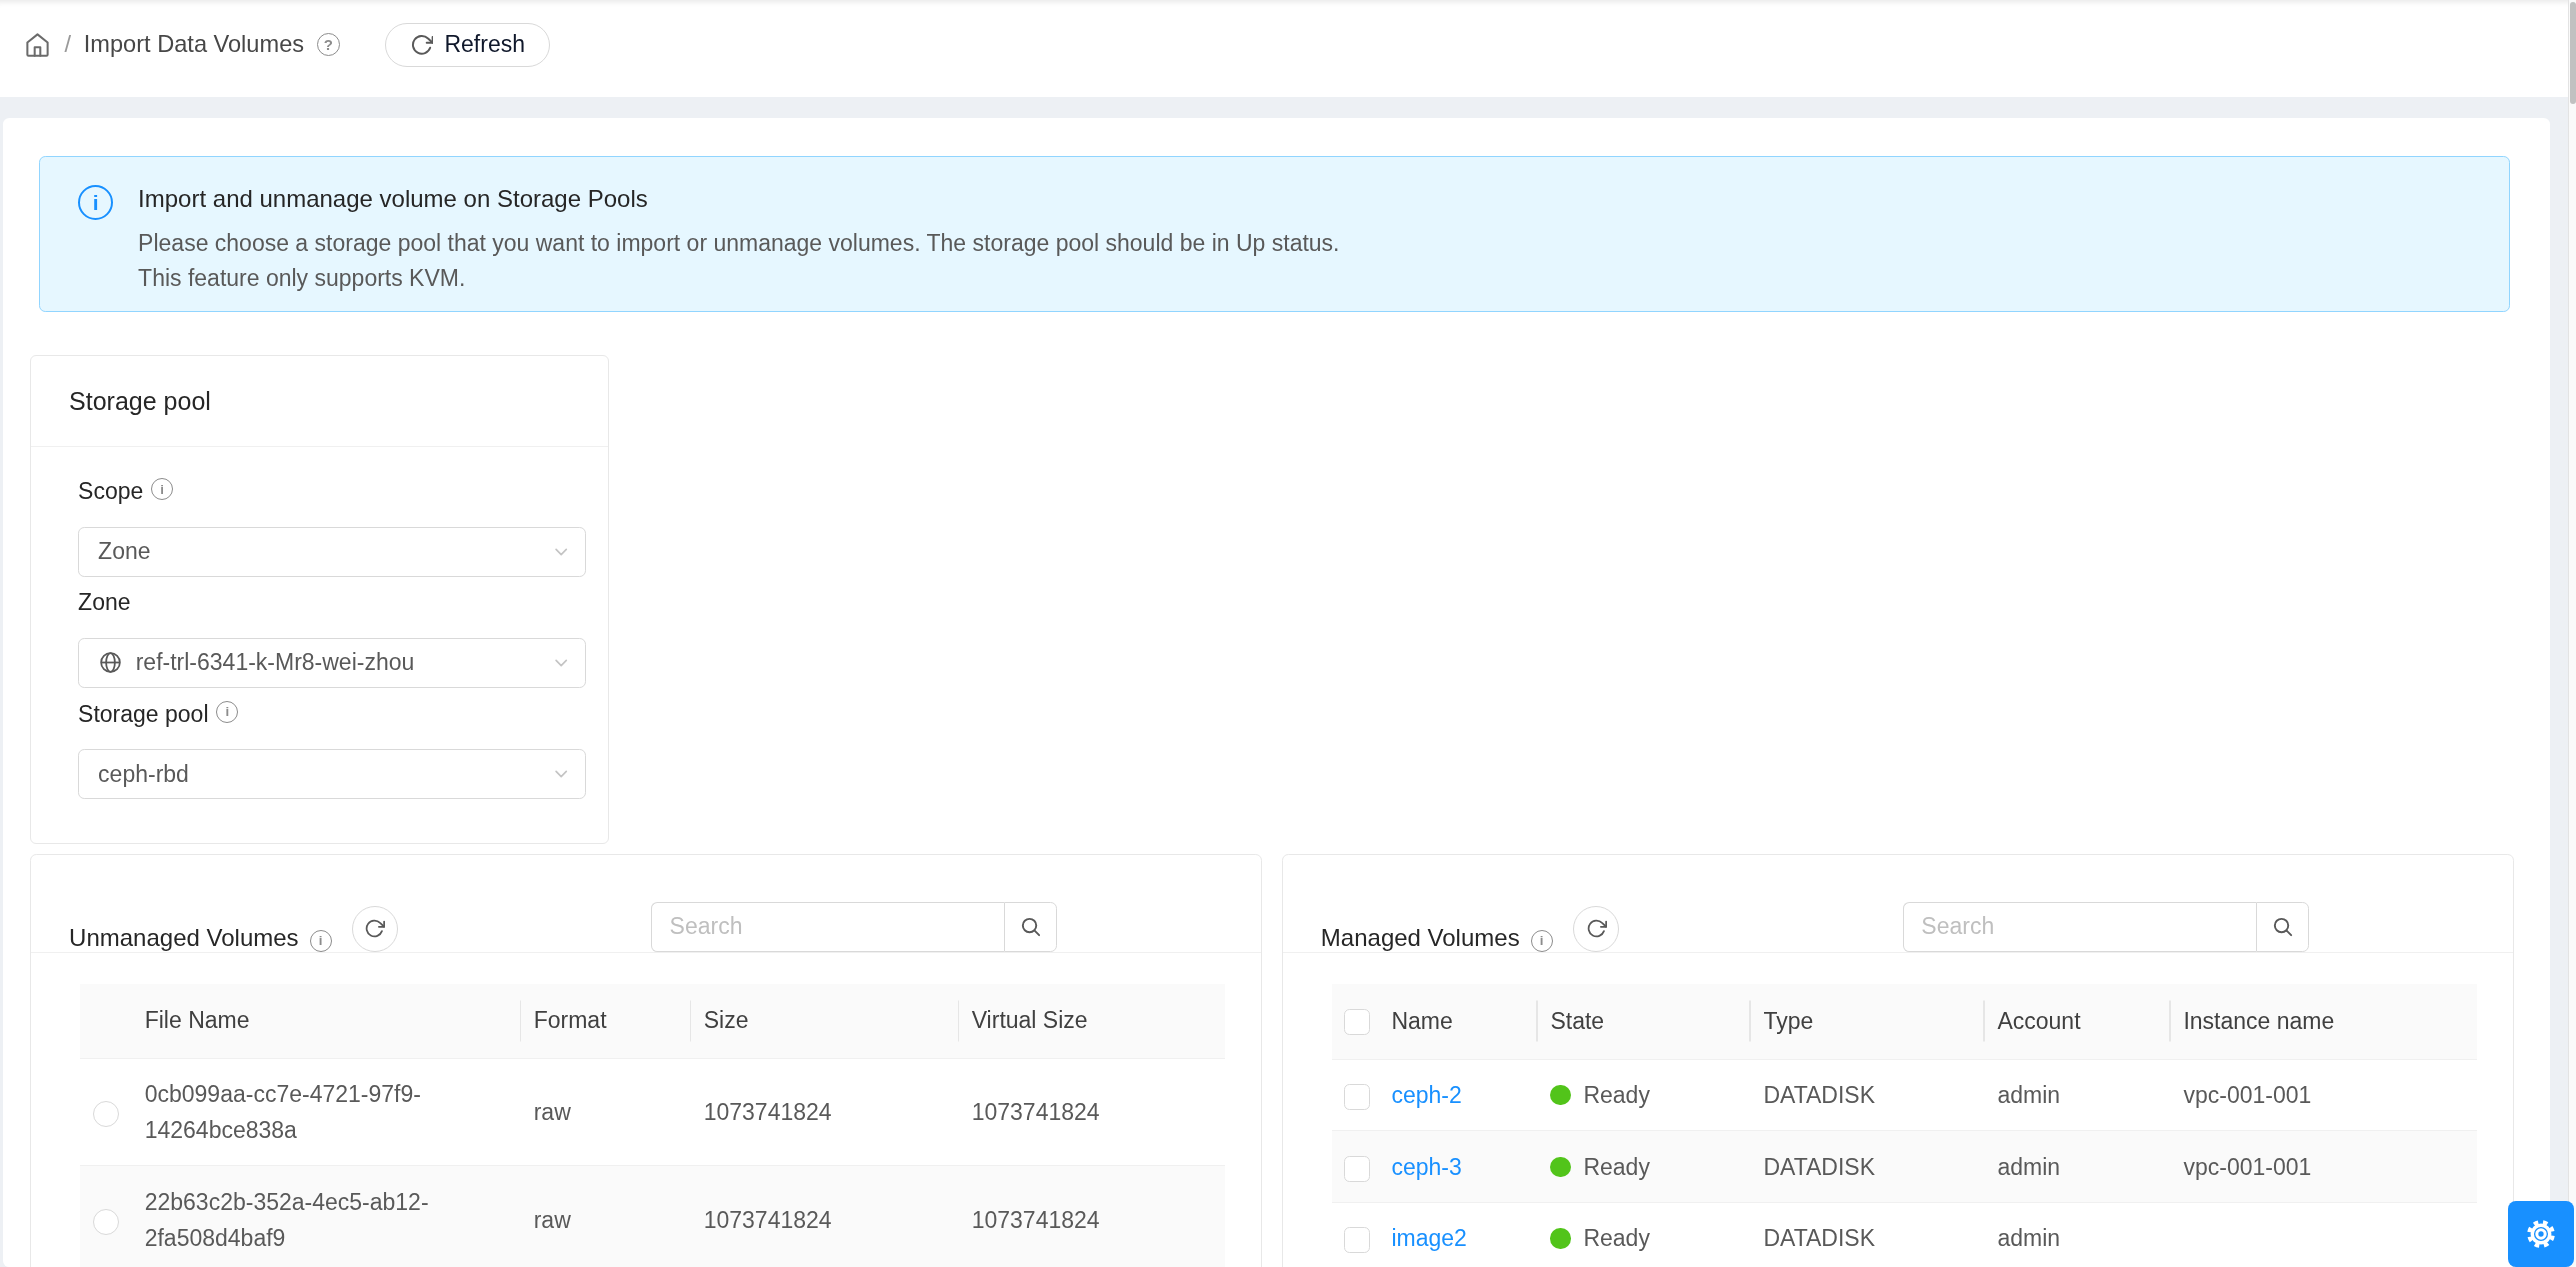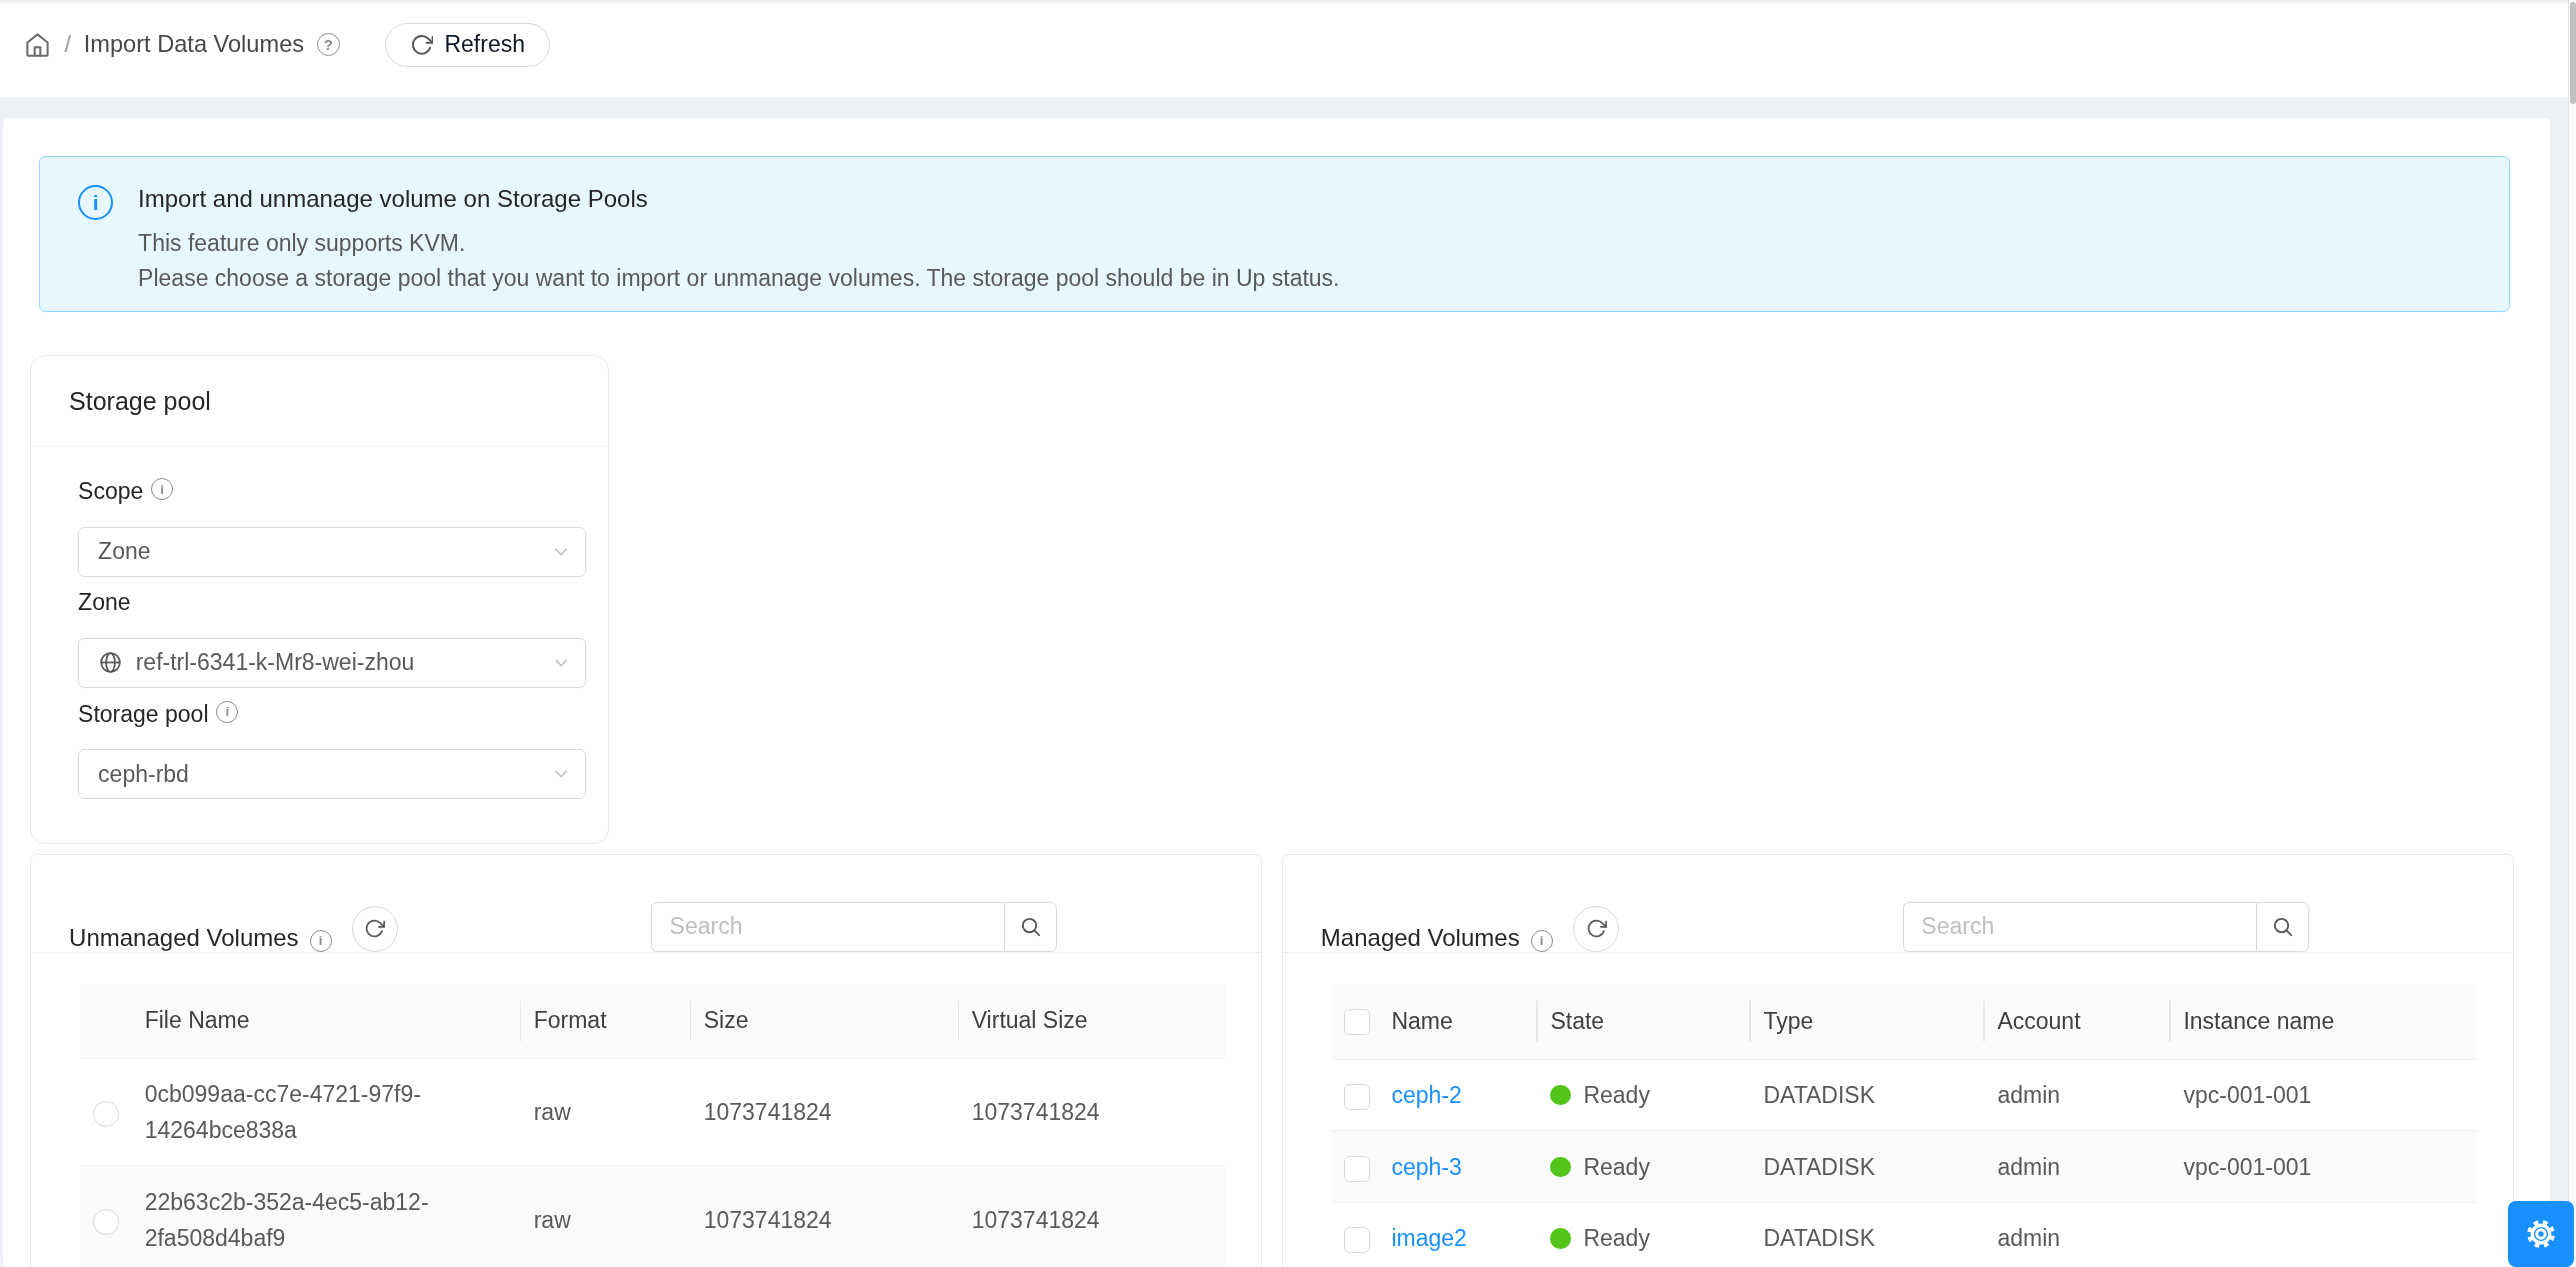--- a/index.html
+++ b/index.html
@@ -48,21 +48,21 @@
     width:31px;height:31px;border:2.4px solid #1890ff;border-radius:50%;
     color:#1890ff;font-size:21px;font-weight:700;line-height:31px;
     text-align:center;margin-top:3.1px;flex:0 0 auto;font-style:normal;
   }
   .banner-body{margin-left:25px;}
   .banner-title{font-size:24px;color:#262626;margin:3.1px 0 12.6px;}
   .banner-desc{font-size:23px;color:#595959;line-height:35px;}
   
   .form-card{
     margin:43px 0 0 27px;width:579px;box-sizing:border-box;
-    background:#fff;border:1.6px solid #e8e8e8;border-radius:15px;
+    background:#fff;border:1.6px solid #e8e8e8;border-radius:6px;
   }
   .form-head{
     height:90px;border-bottom:1.6px solid #f0f0f0;display:flex;align-items:center;
     padding:0 38px;font-size:25px;font-weight:500;color:#262626;
   }
   .form-body{padding:31px 22px 44px 47px;}
   .flabel{
     display:flex;align-items:flex-start;gap:7.9px;height:33px;
     font-size:23px;color:#262626;margin:12.6px 0 15.7px;
   }
@@ -181,22 +181,22 @@
     <span>Refresh</span>
   </button>
 </div>
 
 <div class="main-card">
 
   <div class="banner">
     <i class="banner-ic">i</i>
     <div class="banner-body">
       <div class="banner-title">Import and unmanage volume on Storage Pools</div>
+      <div class="banner-desc">Please choose a storage pool that you want to import or unmanage volumes. The storage pool should be in Up status.</div>
       <div class="banner-desc">This feature only supports KVM.</div>
-      <div class="banner-desc">Please choose a storage pool that you want to import or unmanage volumes. The storage pool should be in Up status.</div>
     </div>
   </div>
 
   <div class="form-card">
     <div class="form-head">Storage pool</div>
     <div class="form-body">
       <div class="flabel">
         <span>Scope</span>
         <i class="mini-info">i</i>
       </div>

